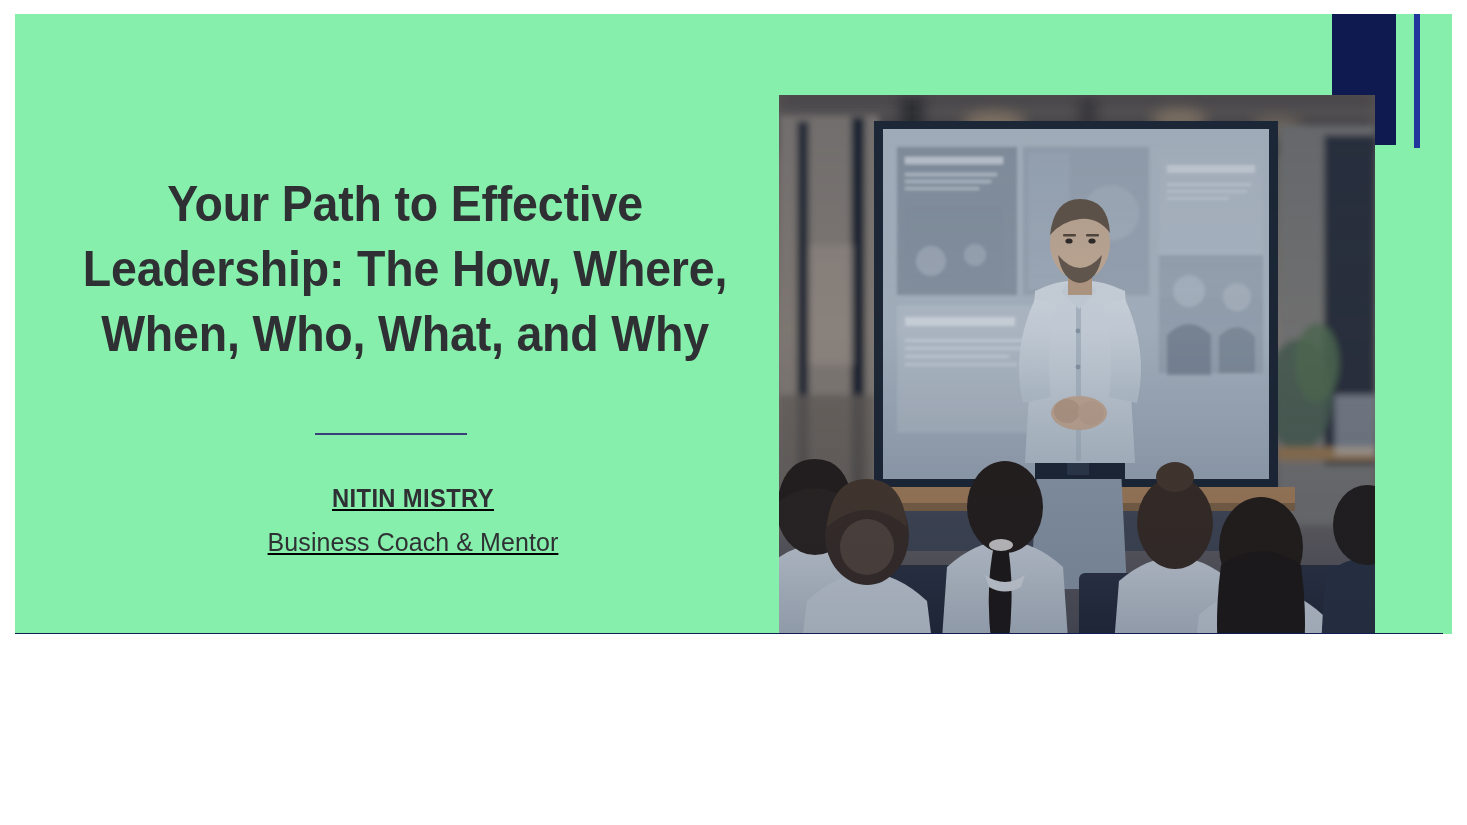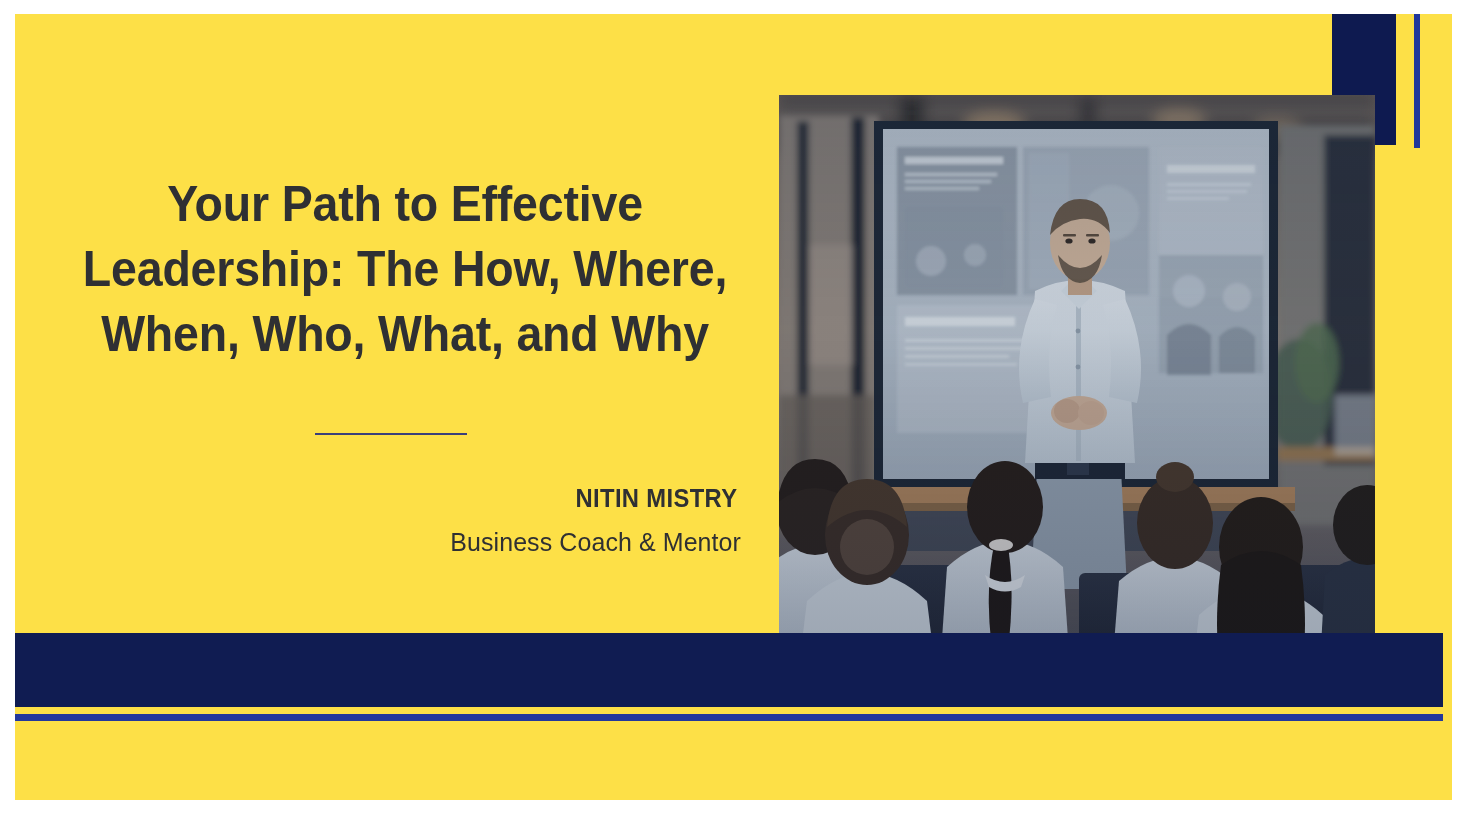--- a/index.html
+++ b/index.html
@@ -13,22 +13,22 @@
     overflow: hidden;
     font-family: "Liberation Sans", sans-serif;
   }
 
   
   #slide-canvas {
     position: absolute;
     left: 15px;
     top: 14px;
     width: 1437px;
-    height: 786px;
-    background: #fde047;
+    height: 620px;
+    background: #86efac;
     overflow: hidden;
   }
 
   
   .deco-top-block {
     position: absolute;
     left: 1317px;
     top: 0px;
     width: 64px;
     height: 131px;
@@ -85,24 +85,25 @@
     position: absolute;
     left: 300px;
     top: 419px;
     width: 152px;
     height: 0;
     border-top: 2px solid #3a3f7a;
   }
 
   .byline-block {
     position: absolute;
-    left: 40px;
+    left: 48px;
     top: 470px;
     width: 700px;
-    text-align: right;
+    text-align: center;
+    text-decoration: underline;
   }
   .byline-name {
     margin: 0;
     font-family: "Liberation Sans Narrow", "Liberation Sans", sans-serif;
     font-size: 25px;
     font-weight: bold;
     color: #2f3033;
     letter-spacing: 0.4px;
     transform: scaleX(0.95);
   }

